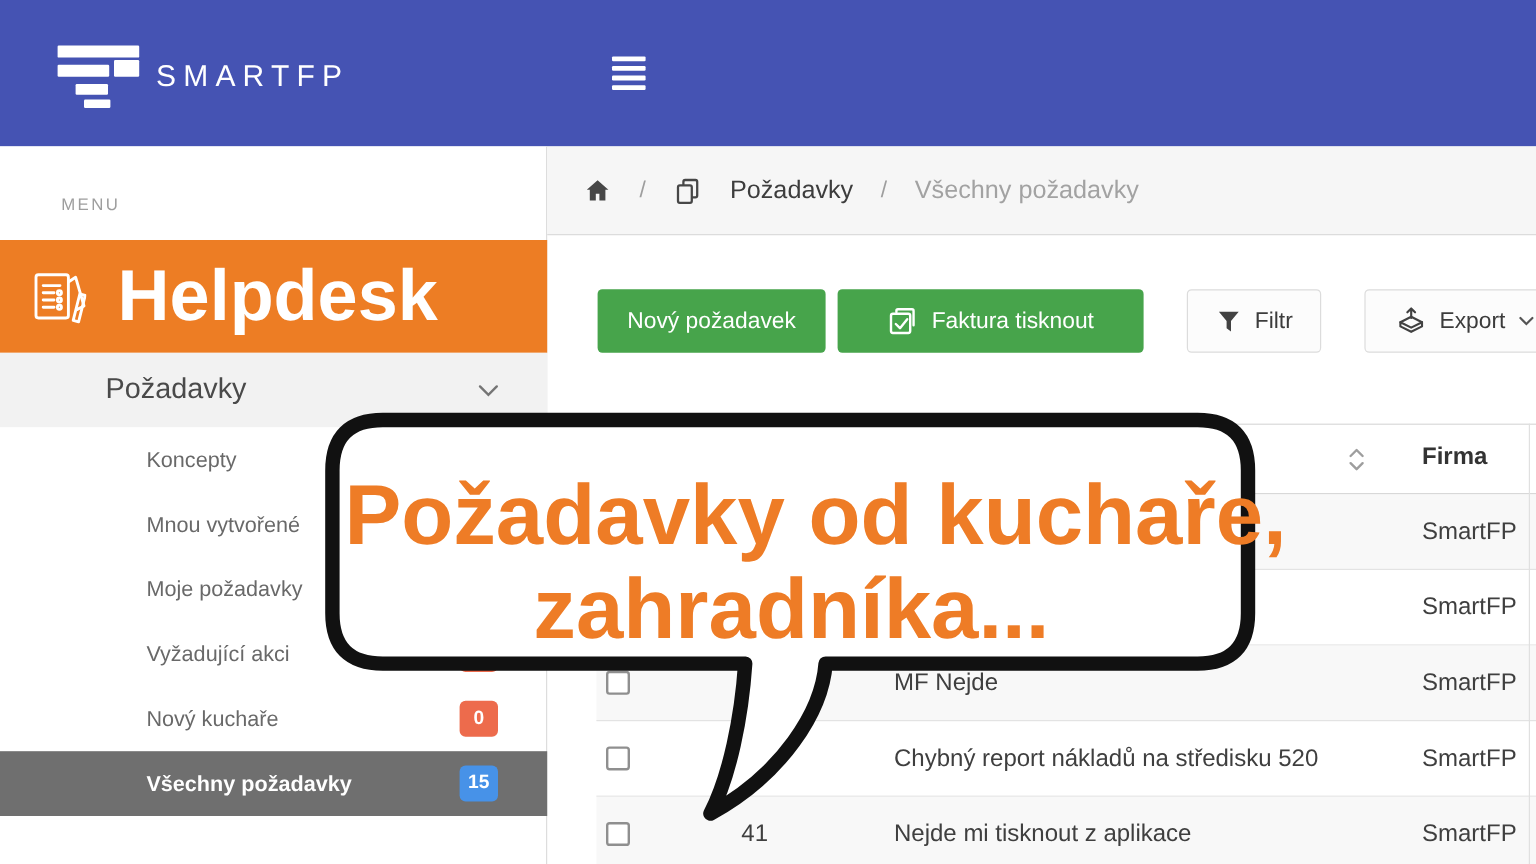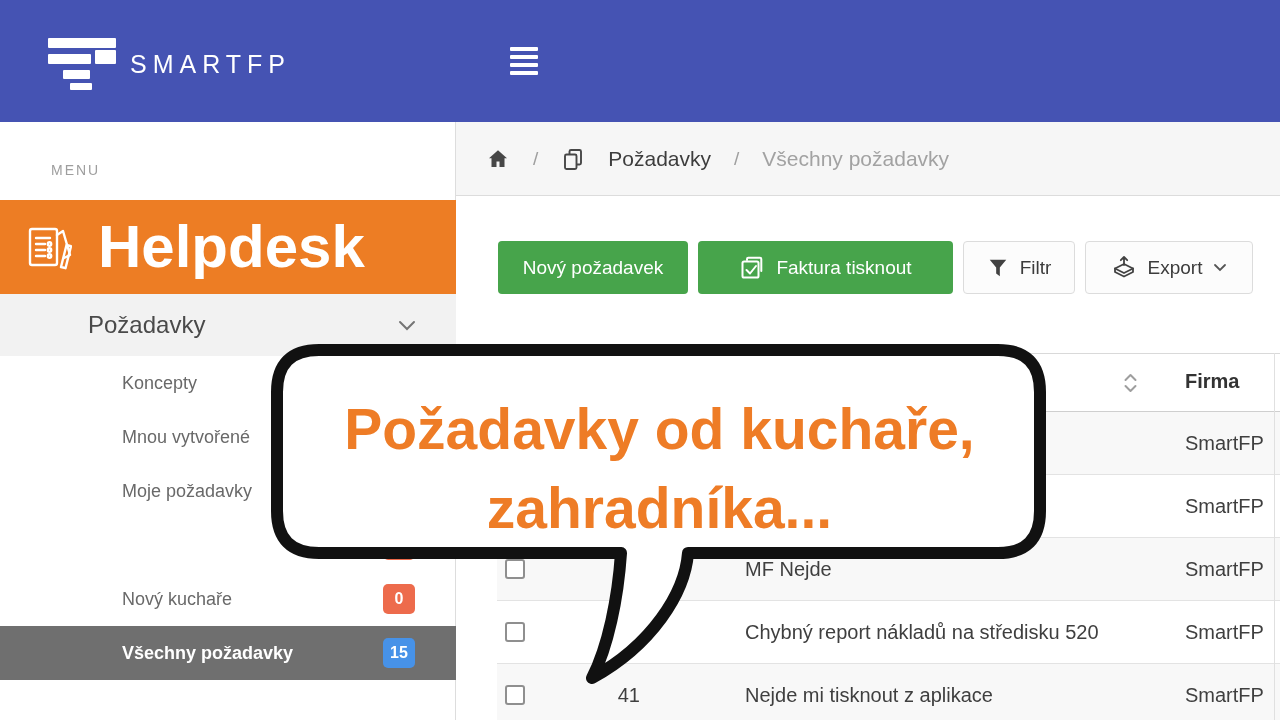--- a/index.html
+++ b/index.html
@@ -50,42 +50,42 @@
   .bc-sep { color:#9e9e9e; font-size:19px; }
   .bc-level1 { color:#3d3d3d; font-size:21px; cursor:pointer; }
   .bc-level2 { color:#a2a2a2; font-size:21px; }
   .bc-icon { display:flex; align-items:center; cursor:pointer; }
   
   .toolbar { position:absolute; left:498px; top:241px; display:flex; gap:10px;align-items:center; }
   .btn { height:53px; border:none; border-radius:4px; font-size:19px; cursor:pointer;
     display:flex; align-items:center; justify-content:center; gap:11px;
     font-family:inherit; }
   .btn.green { background:#47a44b; color:#fff; }
-  .btn.light { background:#fcfcfc; color:#3c3c3c; border:1px solid #dcdcdc; }
+  .btn.light { background:#fcfcfc; color:#3c3c3c; border:1px solid #dcdcdc;margin-left:26px; }
   .btn-new { width:190px; }
   .btn-invoice { width:255px; }
   .btn-filter { width:112px; }
   .btn-export { width:168px; }
   
   .table { position:absolute; left:497px; top:353px; width:783px; border-top:1px solid #d9d9d9; }
   .thead { position:relative; height:58px; border-bottom:1px solid #cfcfcf; }
   .sort-icon { position:absolute; left:625px; top:17px; cursor:pointer; }
   .col-firma-h { position:absolute; left:688px; top:16px; font-size:20px; font-weight:bold; color:#333; cursor:pointer; }
   .trow { position:relative; height:63px; border-bottom:1px solid #e3e3e3; }
   .trow.stripe { background:#f8f8f8; }
   .cb { position:absolute; left:8px; top:21px; width:20px; height:20px; background:#fff;
     border:2px solid #8f8f8f; border-radius:3px; cursor:pointer; }
   .cell-id { position:absolute; left:48px; top:20px; width:95px; text-align:right; font-size:20px; color:#3f3f3f; }
   .cell-subject { position:absolute; left:248px; top:20px; font-size:20px; color:#3f3f3f; white-space:nowrap; }
   .cell-company { position:absolute; left:688px; top:20px; font-size:20px; color:#3f3f3f; }
   .col-divider { position:absolute; left:1274px; top:353px; width:1px; height:367px; background:#e0e0e0; }
   
   .bubble-svg { position:absolute; left:0; top:0; z-index:50; pointer-events:none; }
   .bubble-text { position:absolute; left:287px; top:390px; width:745px; z-index:51;
-    text-align:center; line-height:79px; font-size:57px; font-weight:bold;
+    text-align:center; line-height:79px; font-size:71px; font-weight:bold;
     color:#ee7c26; pointer-events:none; white-space:nowrap; }
 </style>
 </head>
 <body>
 
 <div id="app">
 
   <div class="app-header">
     <div class="logo">
       <div class="logo-mark">
@@ -132,20 +132,21 @@
       <li>
         <span class="sub-label">Koncepty</span>
       </li>
       <li>
         <span class="sub-label">Mnou vytvořené</span>
       </li>
       <li>
         <span class="sub-label">Moje požadavky</span>
       </li>
       <li>
+        <span class="sub-label">Vyžadující akci</span>
         <span class="badge orange"></span>
       </li>
       <li>
         <span class="sub-label">Nový kuchaře</span>
         <span class="badge orange">0</span>
       </li>
       <li class="selected">
         <span class="sub-label">Všechny požadavky</span>
         <span class="badge blue">15</span>
       </li>

